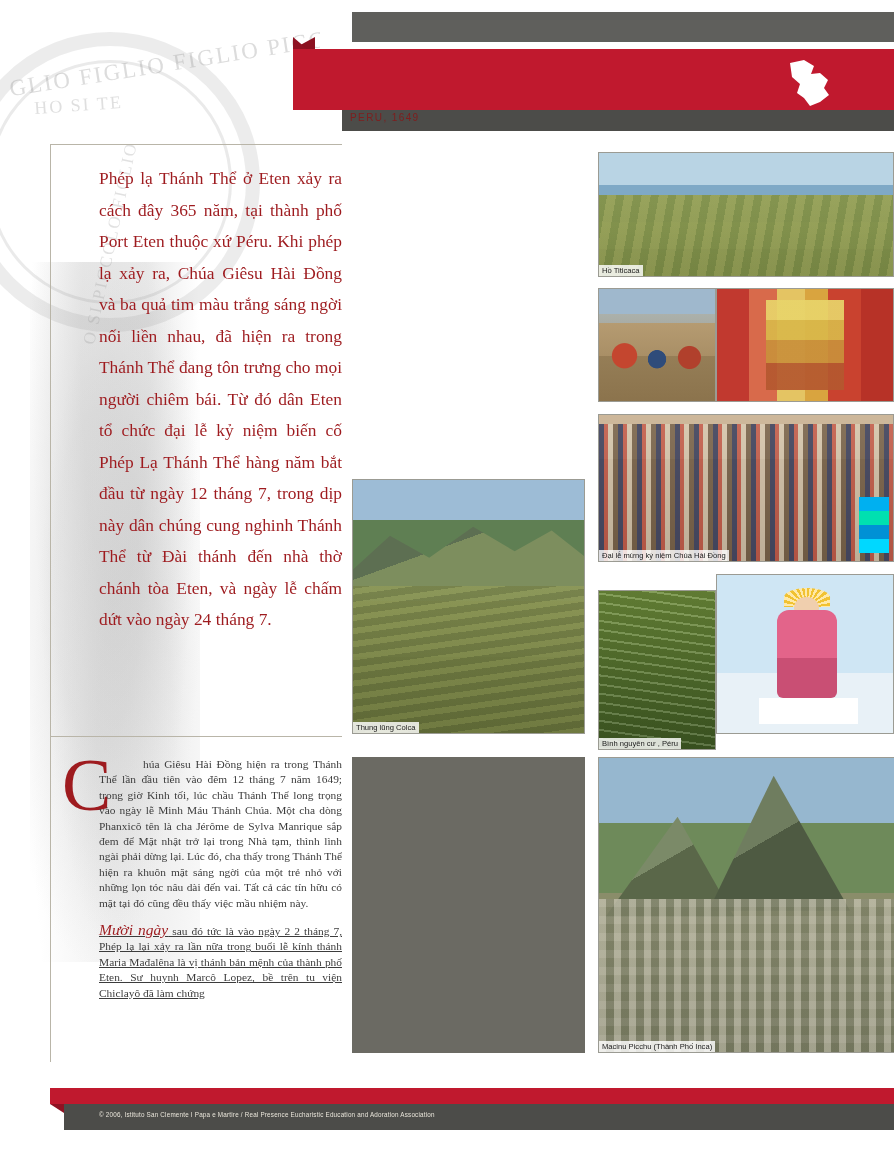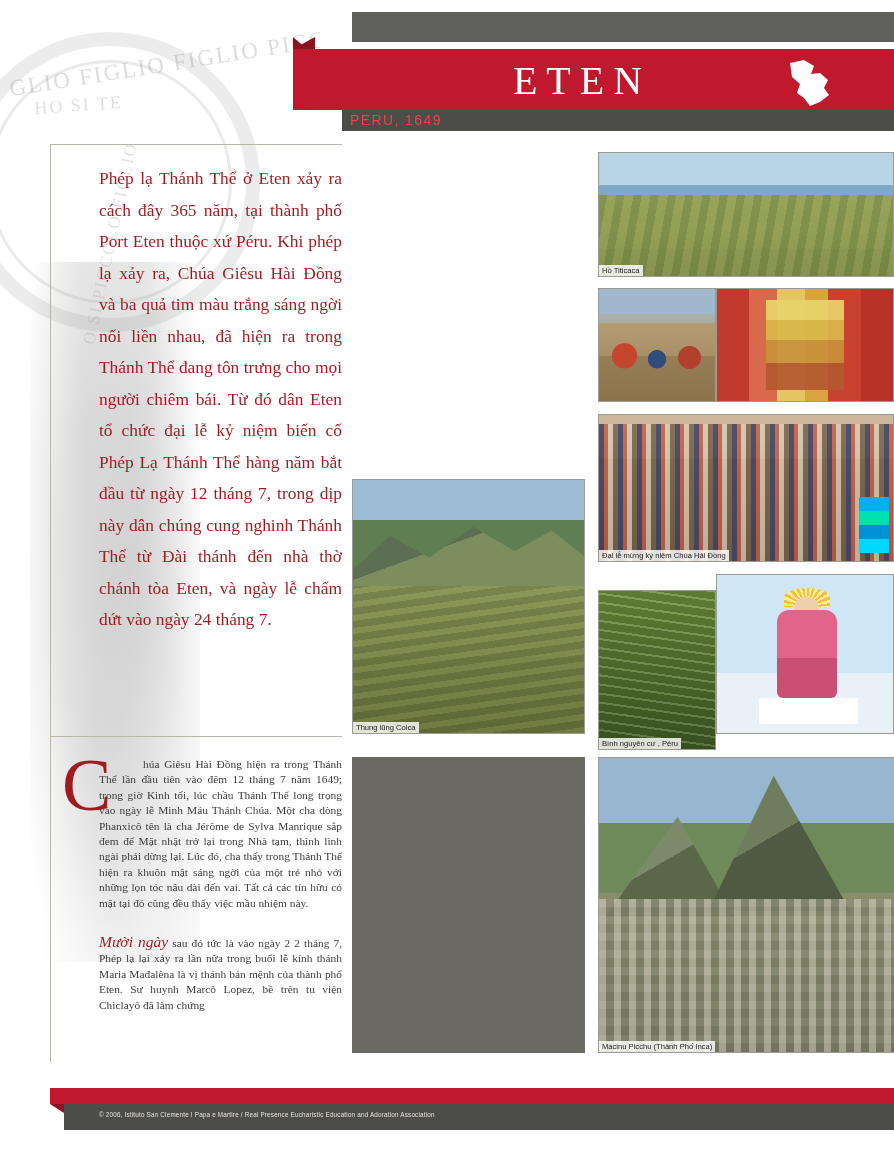--- a/index.html
+++ b/index.html
@@ -145,22 +145,22 @@
     text-align: center;
     color: #ffffff;
     font-size: 40px;
     letter-spacing: 9px;
     font-family: "Liberation Serif", serif;
   }
   .header-sub {
     position: absolute;
     left: 350px;
     top: 112px;
-    color: #ef4444;
-    font-size: 14px;
+    color: #7f1d1d;
+    font-size: 10px;
     letter-spacing: 1.4px;
     font-family: "Liberation Sans", sans-serif;
   }
   .country-shape {
     position: absolute;
     left: 784px;
     top: 57px;
     width: 54px;
     height: 52px;
   }
@@ -205,21 +205,22 @@
   .dropcap {
     position: absolute;
     left: 62px;
     top: 748px;
     font-size: 74px;
     line-height: 74px;
     color: #9e1b1f;
     font-family: "Liberation Serif", serif;
   }
   .para2 {
-    margin-top: 23px;
+    margin-top: 11px;
+    text-decoration: underline;
   }
   .lead-italic {
     color: #9e1b1f;
     font-style: italic;
     font-size: 15.5px;
   }
 
   
   .imgbox {
     position: absolute;
@@ -505,21 +506,20 @@
     <div class="wm-text-top">GLIO FIGLIO FIGLIO PICC</div>
     <div class="wm-text-mid">HO  SI  TE</div>
     <div class="wm-text-side">O SI PICCOLO FIGLIO</div>
     <div class="wm-shape"></div>
   </div>
 
   <div class="header-gray"></div>
   <div class="header-red-notch"></div>
   <div class="header-red"></div>
   <div class="header-dark"></div>
-  <div class="header-title">ETEN</div>
   <div class="header-sub">PERU, 1649</div>
 
   <svg class="country-shape" viewBox="0 0 54 52">
     <path d="M6 6 L20 3 L30 9 L27 17 L36 16 L44 23 L40 31 L45 38 L36 45 L26 49 L20 41 L13 36 L16 27 L8 20 Z" fill="#ffffff"></path>
   </svg>
 
   <div class="rule" style="left:50px; top:144px; width:292px;"></div>
   <div class="rule" style="left:50px; top:736px; width:292px;"></div>
   <div class="rule" style="left:50px; top:1062px; width:292px;"></div>
   <div class="v-rule" style="left:50px; top:144px; height:918px;"></div>

